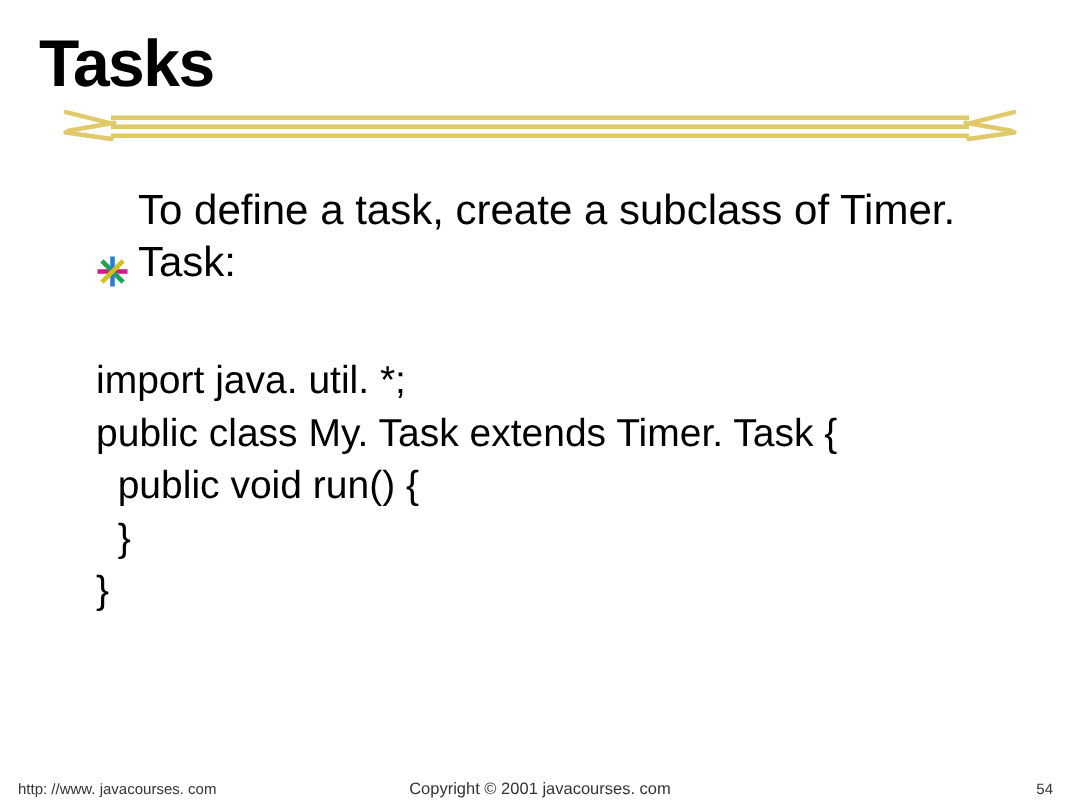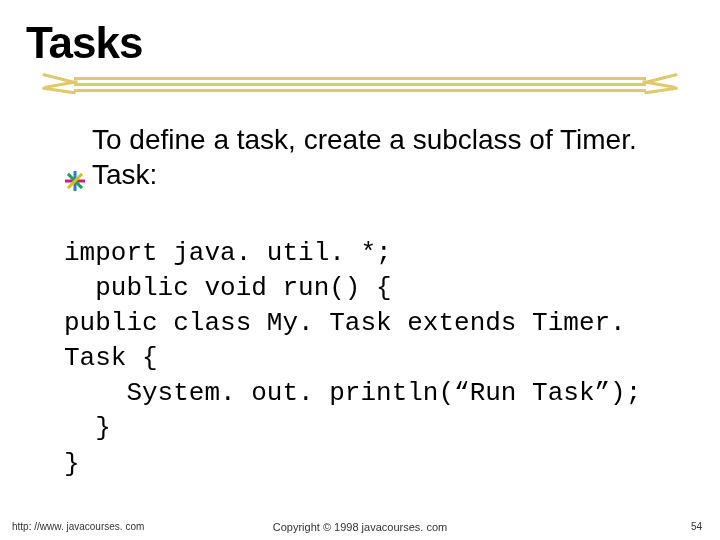--- a/index.html
+++ b/index.html
@@ -59,30 +59,30 @@
   .bullet .icon .bar { position: absolute; top: 50%; left: 50%; width: 20px; height: 3px; transform-origin: center; }
   .bullet .icon .b1 { transform: translate(-50%,-50%) rotate(0deg);   background: #d11a8a; }
   .bullet .icon .b2 { transform: translate(-50%,-50%) rotate(45deg);  background: #1aa64a; }
   .bullet .icon .b3 { transform: translate(-50%,-50%) rotate(90deg);  background: #2b7bd1; }
   .bullet .icon .b4 { transform: translate(-50%,-50%) rotate(135deg); background: #d1c21a; }
   .bullet .text { flex: 1; }
 
   .code {
     margin-top: 44px;
     margin-left: 30px;
-    font-family: Liberation Mono, monospace;
+    font-family: Liberation Sans, sans-serif;
     font-size: 26px;
     line-height: 1.35;
   }
 
   .footer {
     position: absolute;
     left: 0; right: 0; bottom: 8px;
     display: flex;
-    align-items: flex-start;
+    align-items: flex-end;
     justify-content: space-between;
     padding: 0 18px 0 12px;
     font-family: Arial, Helvetica, sans-serif;
     font-size: 10px;
     color: #333;
   }
   .footer .center { position: absolute; left: 0; right: 0; text-align: center; font-size: 11px; }
   .footer .left, .footer .right { position: relative; z-index: 1; }
 </style>
 </head>
@@ -115,26 +115,25 @@
           <span class="bar b2"></span>
           <span class="bar b3"></span>
           <span class="bar b4"></span>
       </span>
       <span class="text">To define a task, create a subclass of Timer. Task:</span>
     </div>
   </div>
 
   <div class="code">
     <div>import java. util. *;</div>
+    <div>public class My. Task extends Timer. Task {</div>
     <div>&nbsp;&nbsp;public void run() {</div>
-    <div>public class My. Task extends Timer. Task {</div>
-    <div>&nbsp;&nbsp;&nbsp;&nbsp;System. out. println(“Run Task”);</div>
     <div>&nbsp;&nbsp;}</div>
     <div>}</div>
   </div>
 
   <div class="footer">
     <span class="left">http: //www. javacourses. com</span>
-    <span class="center">Copyright © 1998 javacourses. com</span>
+    <span class="center">Copyright © 2001 javacourses. com</span>
     <span class="right">54</span>
   </div>
 
 </div>
 
 </body></html>

